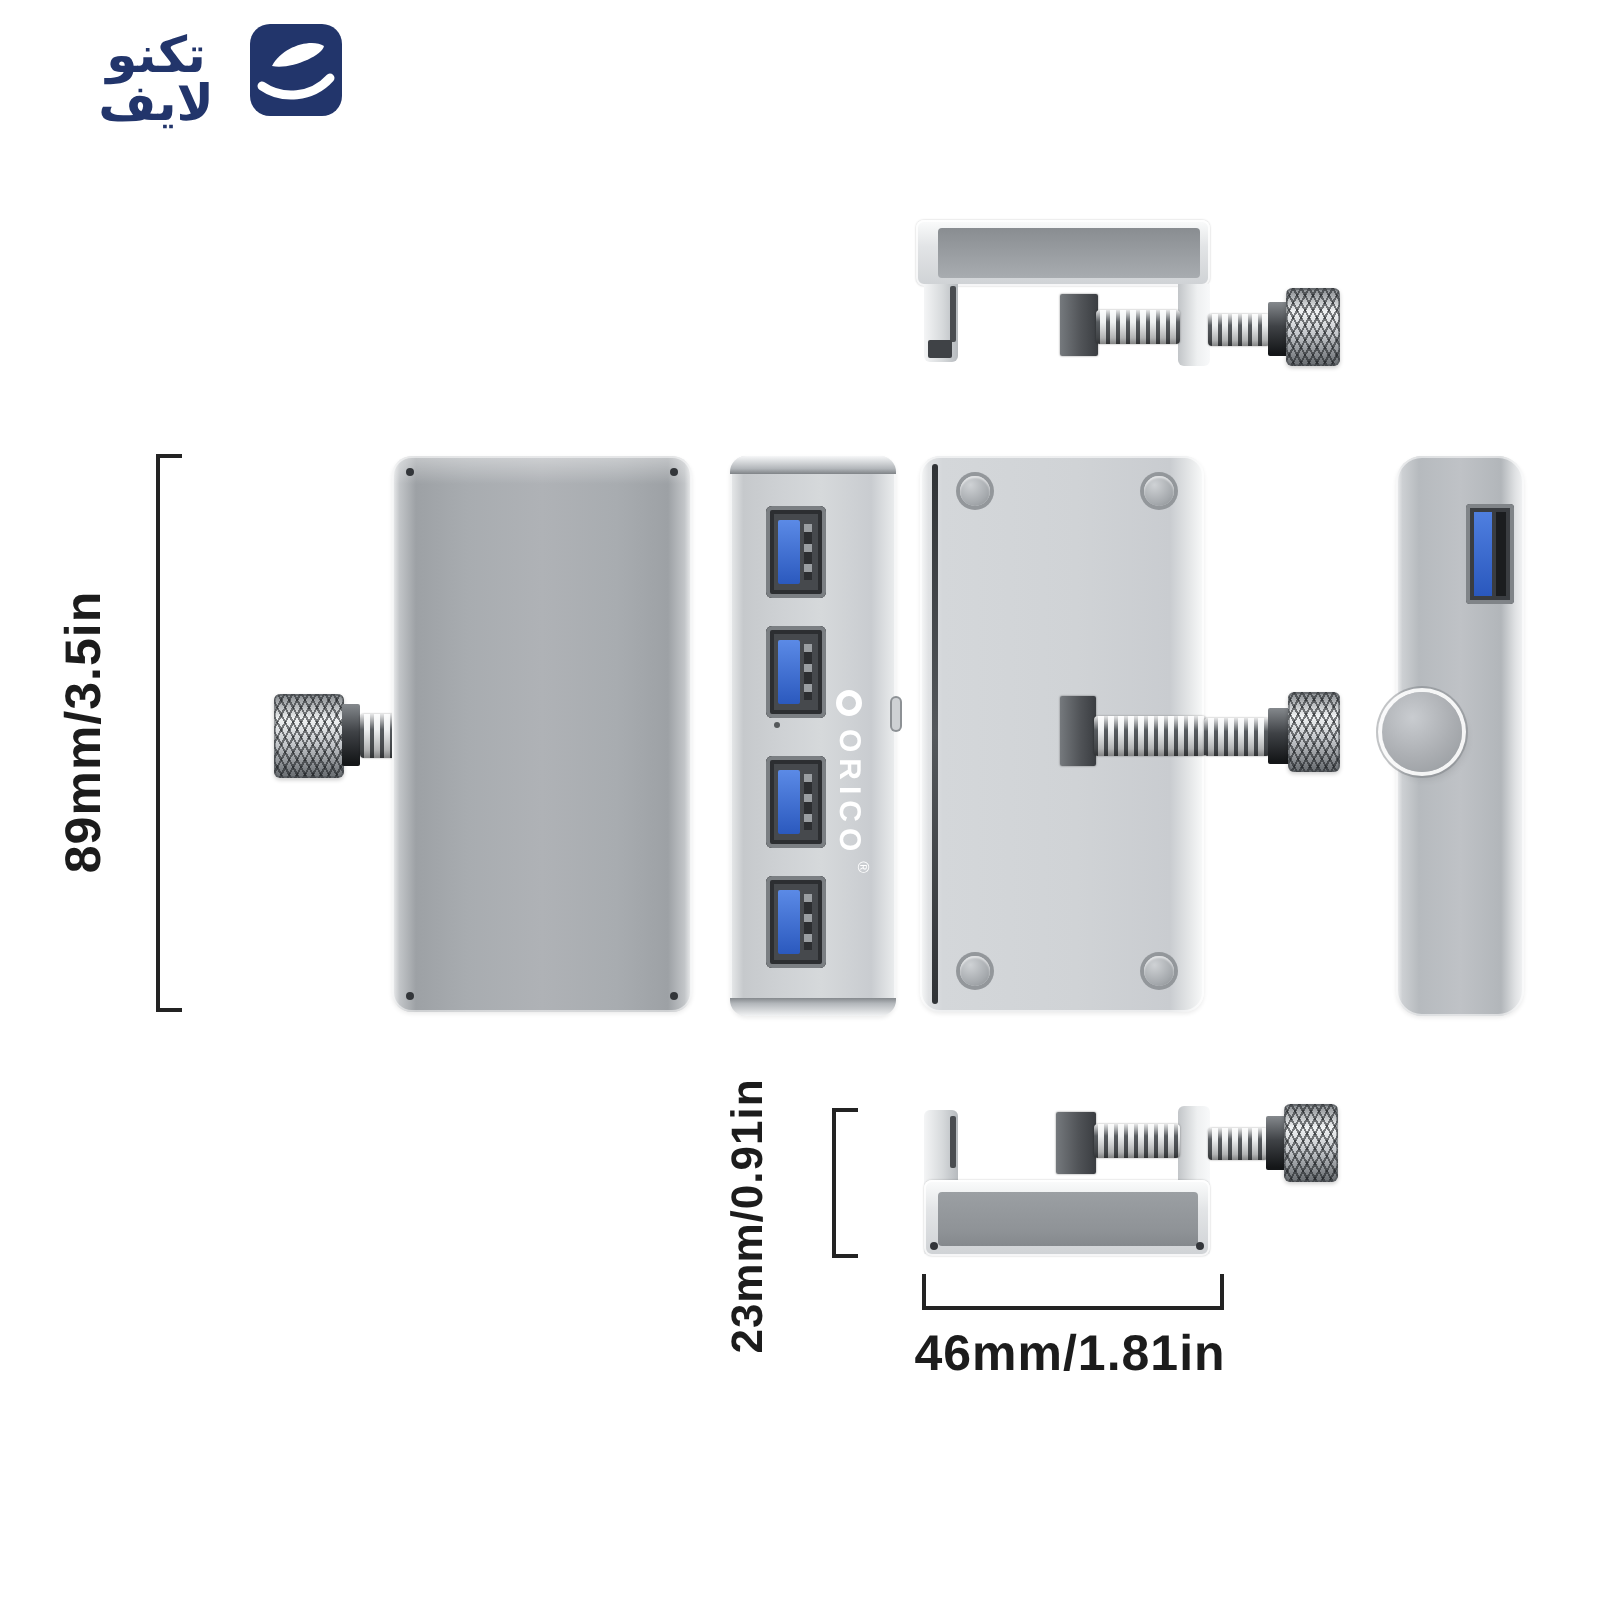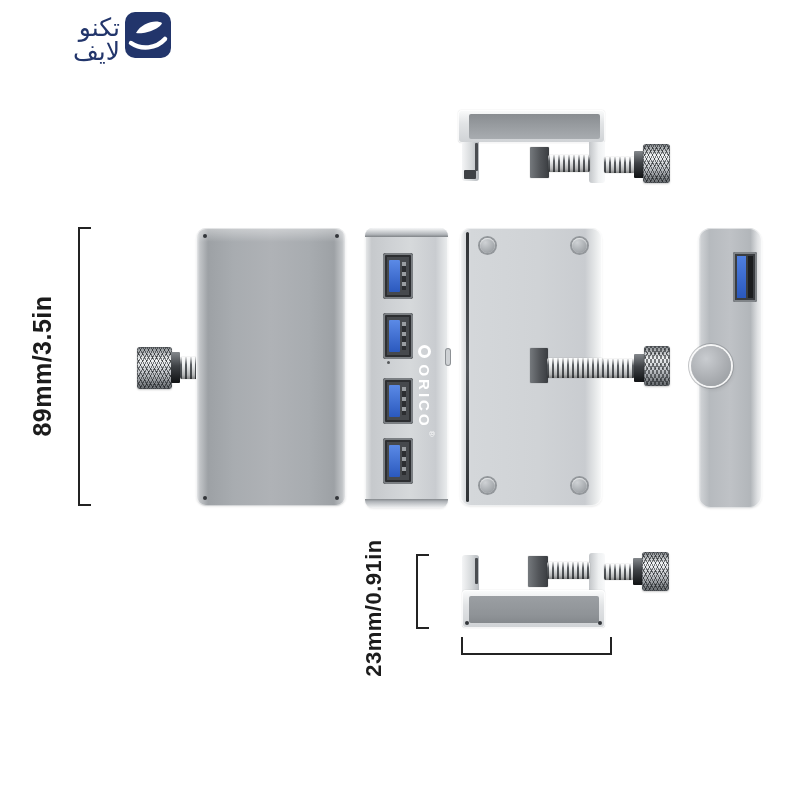--- a/index.html
+++ b/index.html
@@ -1,22 +1,22 @@
 <!DOCTYPE html>
 <html><head>
 <meta charset="utf-8">
 <style>
   html,body{margin:0;padding:0;background:#fff;}
   .stage{position:relative;width:800px;height:800px;background:#fff;overflow:hidden;
          font-family:"Liberation Sans",sans-serif;}
   .abs{position:absolute;}
 
   
-  .logo-text{position:absolute;left:36px;top:16px;width:84px;text-align:right;direction:rtl;
-             color:#22356b;font-weight:normal;font-size:25px;line-height:24px;
+  .logo-text{position:absolute;left:36px;top:16px;width:84px;text-align:center;direction:rtl;
+             color:#22356b;font-weight:bold;font-size:25px;line-height:24px;
              font-family:"DejaVu Sans",sans-serif;}
   .logo-icon{position:absolute;left:125px;top:12px;}
 
   
   .bracket-v{position:absolute;border-left:2px solid #232323;border-top:2px solid #232323;
              border-bottom:2px solid #232323;}
   .bracket-h{position:absolute;border-left:2px solid #232323;border-right:2px solid #232323;
              border-bottom:2px solid #232323;}
   .dim{position:absolute;color:#1c1c1c;font-weight:bold;letter-spacing:0.5px;}
   .dim-89{left:-38px;top:352px;width:160px;height:28px;line-height:28px;text-align:center;
@@ -205,14 +205,15 @@
   <div class="abs dark-block" style="left:528px;top:556px;width:20px;height:31px;"></div>
   <div class="abs threads" style="left:547px;top:562px;width:43px;height:17px;"></div>
   <div class="abs threads" style="left:604px;top:564px;width:30px;height:16px;"></div>
   <div class="abs collar" style="left:633px;top:558px;width:10px;height:27px;"></div>
   <div class="abs knurl" style="left:642px;top:552px;width:27px;height:39px;"></div>
 
   <div class="bracket-v" style="left:416px;top:554px;width:11px;height:71px;"></div>
   <div class="dim dim-23">23mm/0.91in</div>
 
   <div class="bracket-h" style="left:461px;top:637px;width:147px;height:16px;"></div>
+  <div class="dim dim-46">46mm/1.81in</div>
 
 </div>
 
 </body></html>

